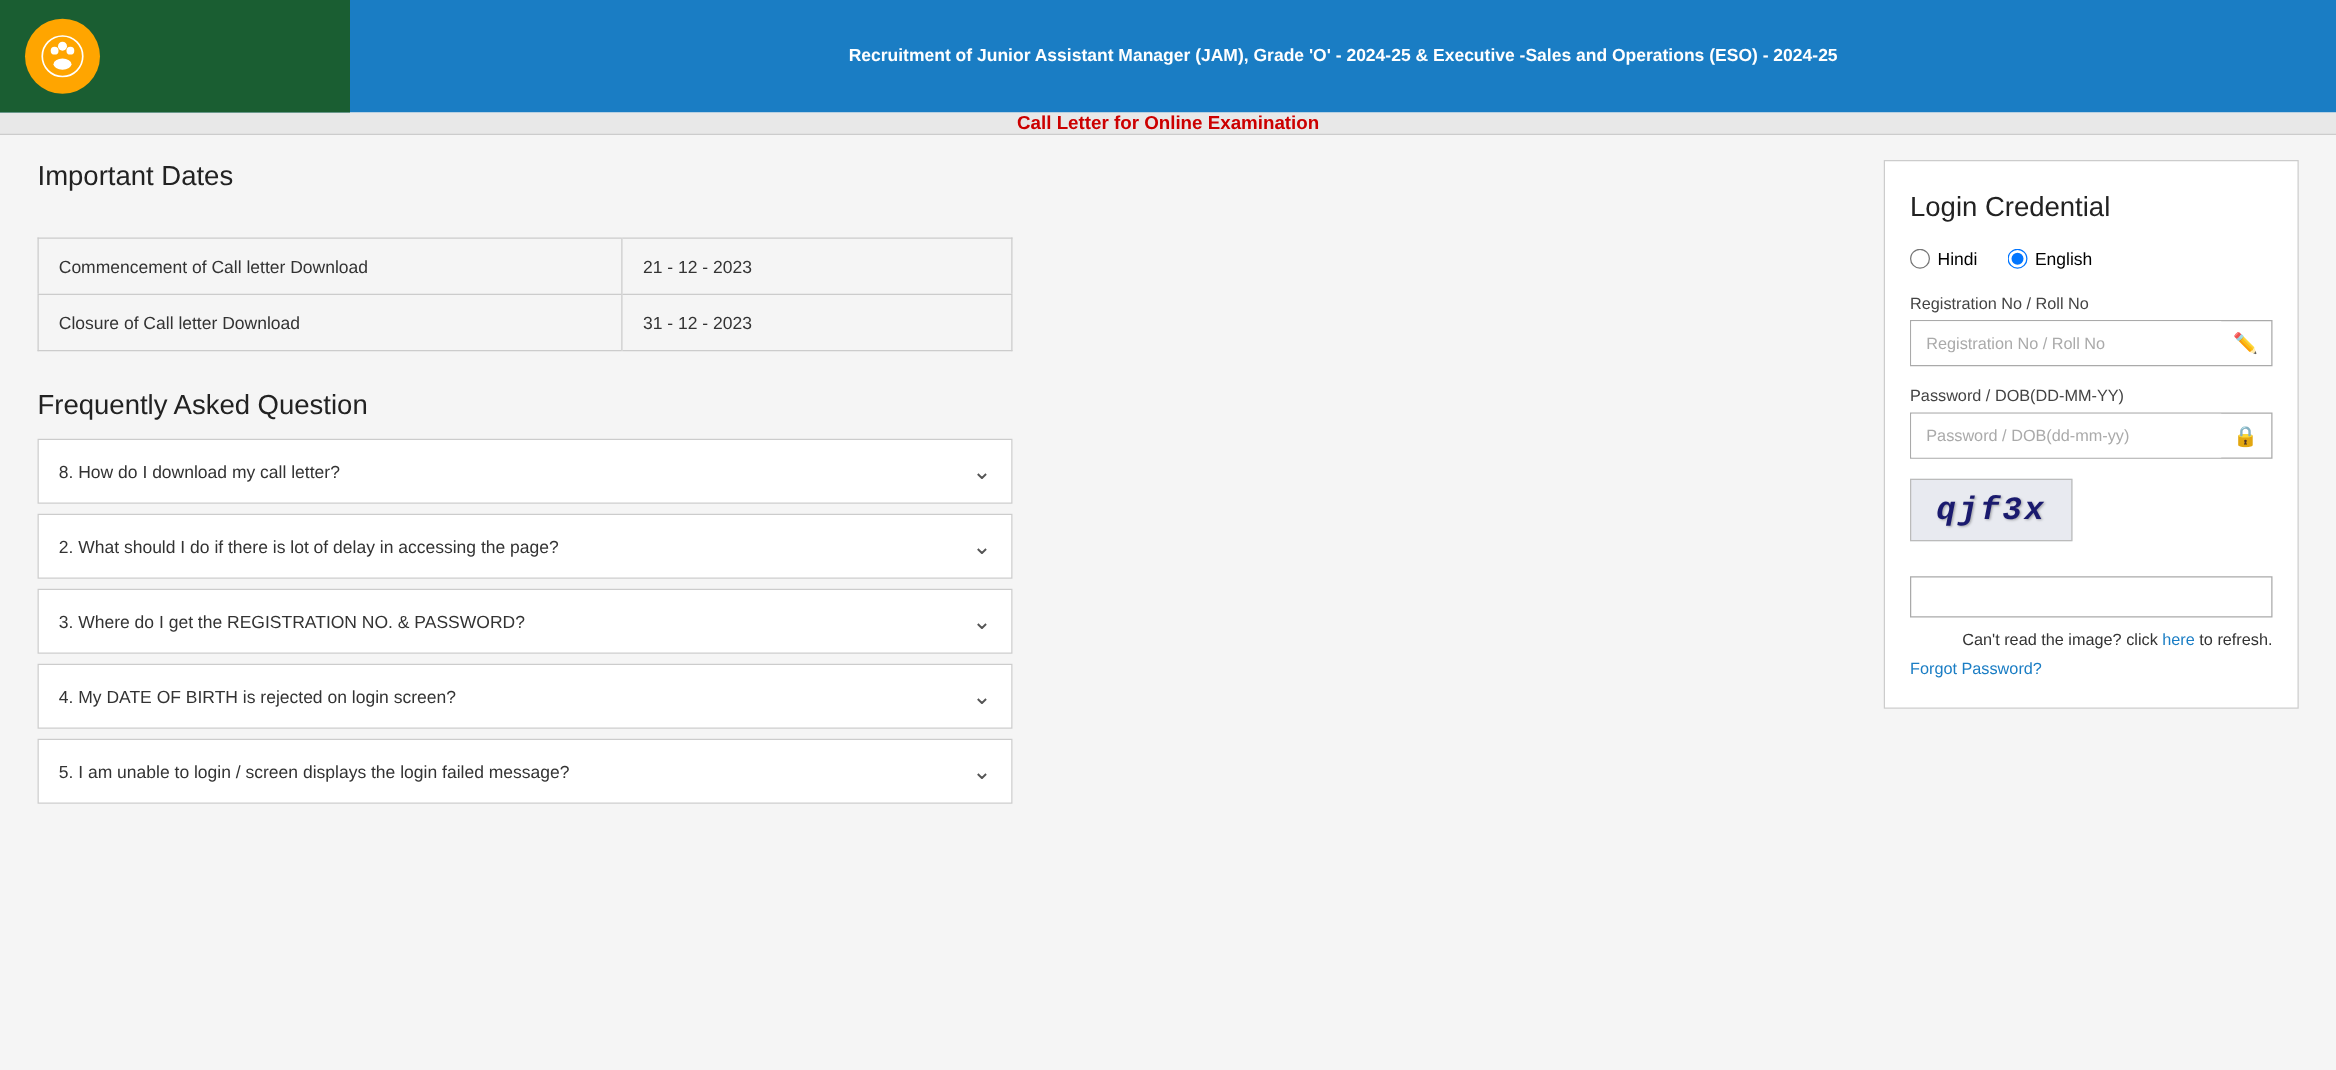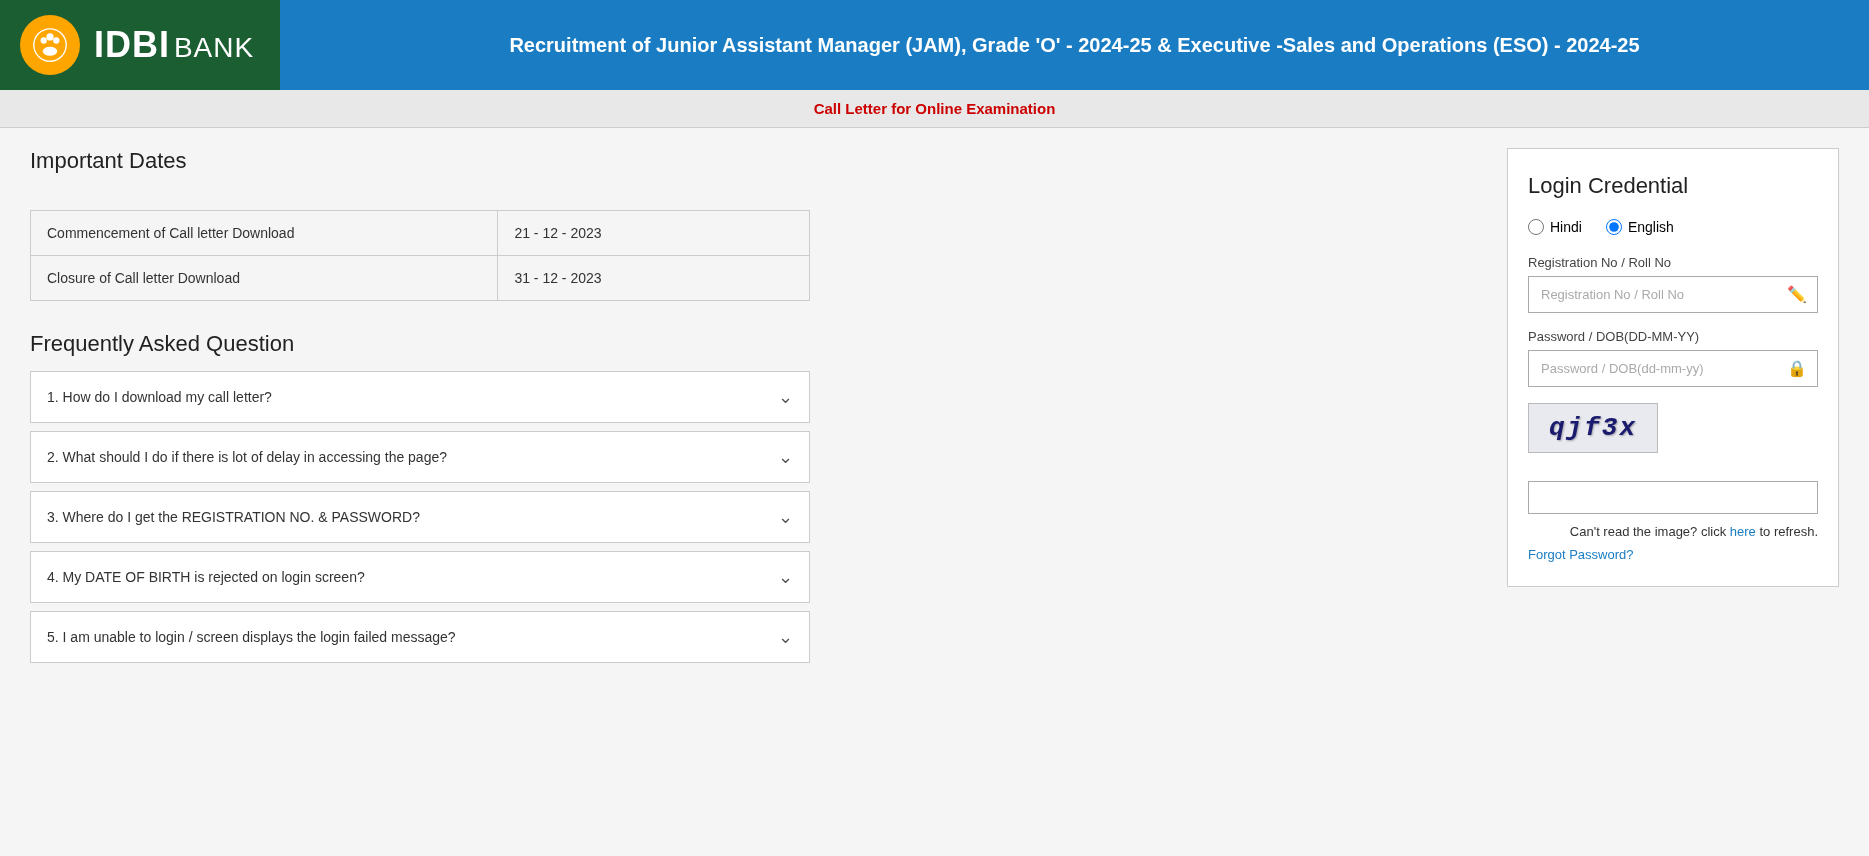--- a/index.html
+++ b/index.html
@@ -39,32 +39,31 @@
       font-size: 36px;
       font-weight: bold;
       letter-spacing: 1px;
     }
     .header-title {
       flex: 1;
       display: flex;
       align-items: center;
       justify-content: center;
       color: white;
-      font-size: 20px;
+      font-size: 14px;
       font-weight: bold;
       text-align: center;
       padding: 10px 30px;
       line-height: 1.4;
     }
 
     
     .sub-header {
       background: #e8e8e8;
       text-align: center;
-      padding: 10px;
       border-bottom: 1px solid #ccc;
     }
     .sub-header-text {
       color: #cc0000;
       font-weight: bold;
       font-size: 15px;
     }
 
     
     .main-content {
@@ -251,25 +250,20 @@
 <header class="header">
   <div class="header-logo">
     <div class="logo-circle">
       <svg viewBox="0 0 40 40" xmlns="http://www.w3.org/2000/svg">
         <circle cx="20" cy="20" r="18" fill="orange" stroke="white" stroke-width="1.5"></circle>
         <circle cx="20" cy="11" r="4" fill="white"></circle>
         <circle cx="13" cy="15" r="3.5" fill="white"></circle>
         <circle cx="27" cy="15" r="3.5" fill="white"></circle>
         <ellipse cx="20" cy="27" rx="8" ry="5" fill="white"></ellipse>
       </svg>
-    </div>
-    <div>
-      <span class="logo-text">IDBI</span>
-      <span class="logo-text" style="font-weight:300;font-size:28px;"> </span>
-      <span class="logo-text" style="font-weight:300;font-size:28px;">BANK</span>
     </div>
   </div>
   <div class="header-title">Recruitment of Junior Assistant Manager (JAM), Grade 'O' - 2024-25 &amp; Executive -Sales and Operations (ESO) - 2024-25</div>
 </header>
 
 <div class="sub-header">
   <span class="sub-header-text">Call Letter for Online Examination</span>
 </div>
 
 <div class="main-content">
@@ -286,21 +280,21 @@
           <tr>
     <td>Closure of Call letter Download</td>
     <td>31 - 12 - 2023</td>
   </tr>
         </tbody>
     </table>
 
     <h2 class="section-title">Frequently Asked Question</h2>
     <div id="faq-list">
         <div class="faq-item">
-    <span class="faq-question">1. How do I download my call letter?</span>
+    <span class="faq-question">8. How do I download my call letter?</span>
     <span class="faq-arrow">⌄</span>
   </div>
         <div class="faq-item">
     <span class="faq-question">2. What should I do if there is lot of delay in accessing the page?</span>
     <span class="faq-arrow">⌄</span>
   </div>
         <div class="faq-item">
     <span class="faq-question">3. Where do I get the REGISTRATION NO. &amp; PASSWORD?</span>
     <span class="faq-arrow">⌄</span>
   </div>

